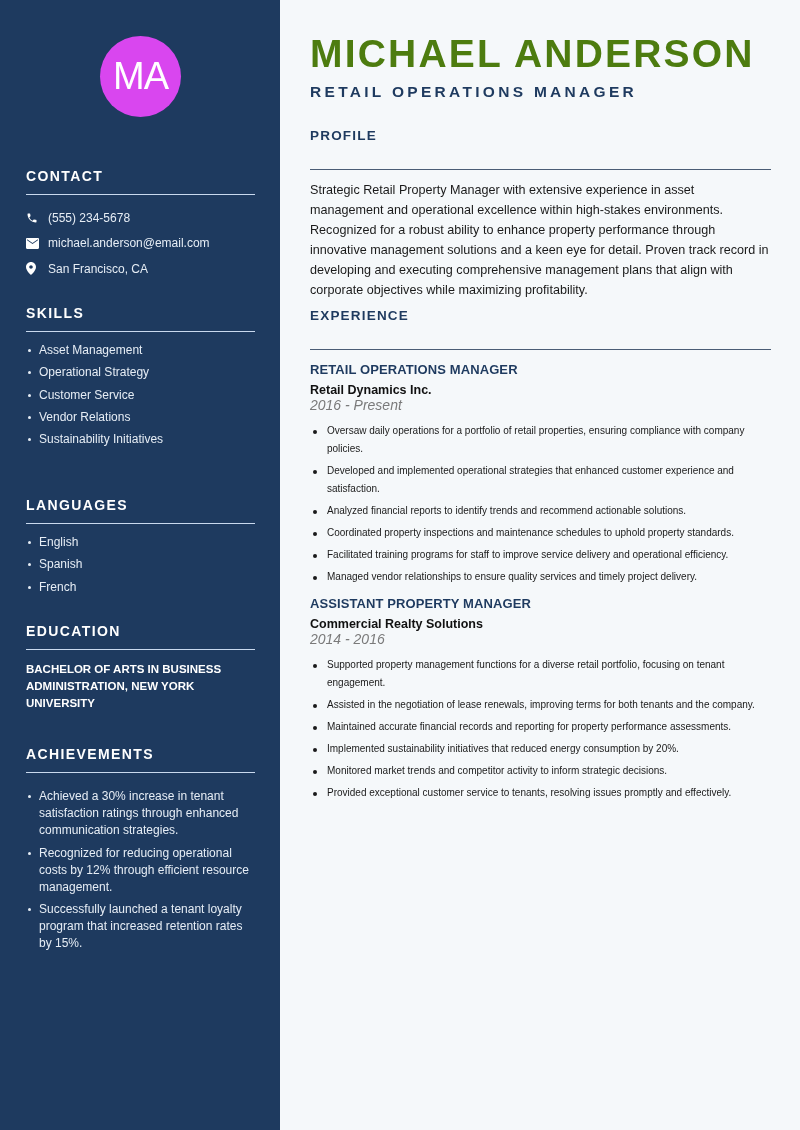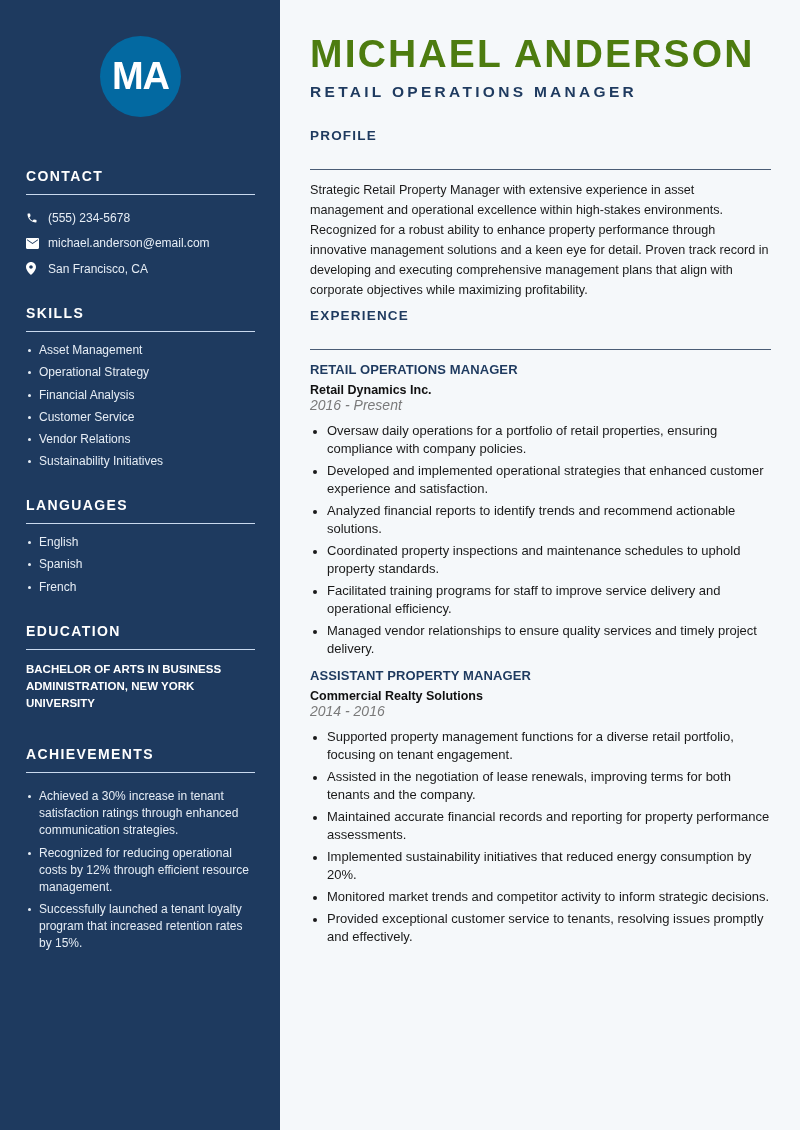--- a/index.html
+++ b/index.html
@@ -13,23 +13,23 @@
     .sidebar {
       position: absolute; left: 0; top: 0;
       width: 280px; height: 1130px;
       background: #1e3a5f;
       color: #ffffff;
       padding: 0 26px;
     }
     .avatar {
       position: absolute; left: 100px; top: 36px;
       width: 81px; height: 81px; border-radius: 50%;
-      background: #0369a1;
+      background: #d946ef;
       color: #ffffff;
-      font-weight: bold; font-size: 38px;
+      font-weight: normal; font-size: 38px;
       display: flex; align-items: center; justify-content: center;
       letter-spacing: -1px;
     }
     .side-section { position: absolute; left: 26px; width: 229px; }
     .side-heading {
       font-size: 14px; font-weight: bold; letter-spacing: 1.4px;
       color: #ffffff;
       padding-bottom: 10px;
       border-bottom: 1.5px solid #c9d9ee;
     }
@@ -79,21 +79,21 @@
     }
     .job { margin-top: 12px; }
     .job-title {
       font-size: 13px; font-weight: bold; color: #1e3a5f; letter-spacing: 0.1px;
     }
     .company { margin-top: 6px; font-size: 12.5px; font-weight: bold; color: #111; }
     .dates { margin-top: 0; font-size: 14px; font-style: italic; color: #7a7a7a; }
     .bullets { list-style: none; margin-top: 9px; }
     .bullets li {
       position: relative; padding-left: 17px;
-      font-size: 13px; line-height: 18px; color: #1a1a1a;
+      font-size: 10px; line-height: 18px; color: #1a1a1a;
       margin-bottom: 4px;
     }
     .bullets li::before {
       content: ""; position: absolute; left: 3px; top: 8px;
       width: 4px; height: 4px; background: #1a1a1a; border-radius: 50%;
     }
   </style>
 </head>
 <body>
 
@@ -128,21 +128,20 @@
         <span>San Francisco, CA</span>
       </li>
     </ul>
   </section>
 
   <section class="side-section" style="top:305px;">
     <h3 class="side-heading">SKILLS</h3>
     <ul class="side-list">
       <li>Asset Management</li>
       <li>Operational Strategy</li>
-      <li>Financial Analysis</li>
       <li>Customer Service</li>
       <li>Vendor Relations</li>
       <li>Sustainability Initiatives</li>
     </ul>
   </section>
 
   <section class="side-section" style="top:497px;">
     <h3 class="side-heading">LANGUAGES</h3>
     <ul class="side-list">
       <li>English</li>

